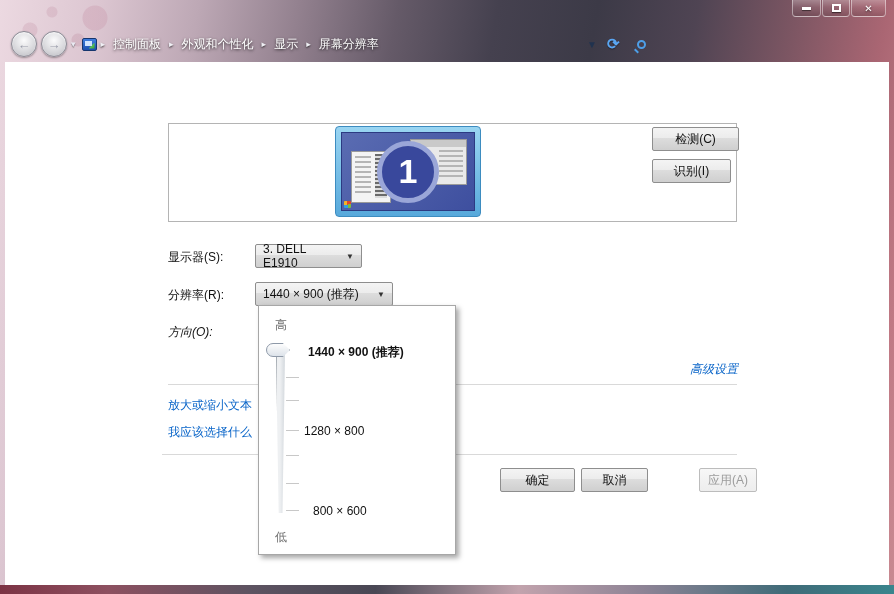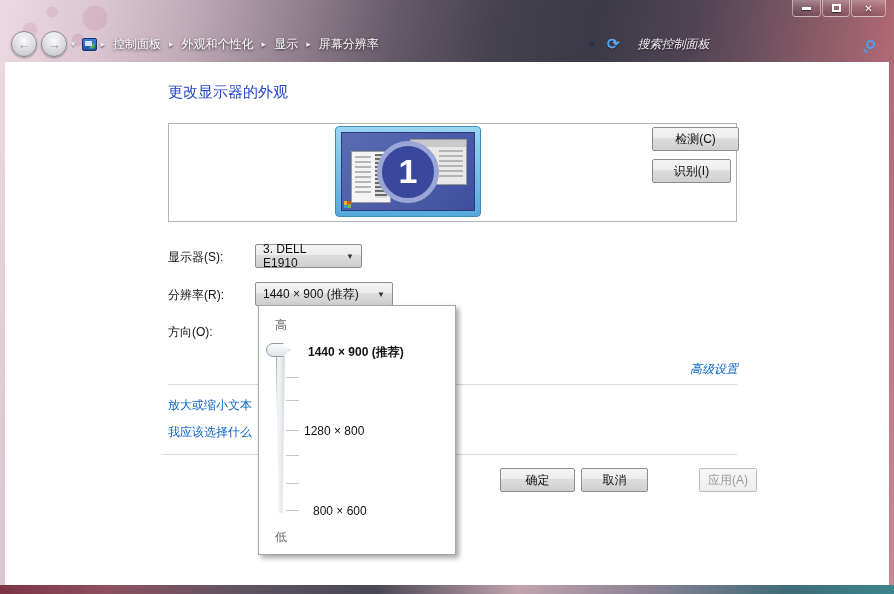--- a/index.html
+++ b/index.html
@@ -134,27 +134,25 @@
       <span class="crumb">外观和个性化</span>
       <span class="crumb-sep">▸</span>
       <span class="crumb">显示</span>
       <span class="crumb-sep">▸</span>
       <span class="crumb">屏幕分辨率</span>
     </div>
     <div class="nav-spacer"></div>
     <div class="search-zone">
       <span class="search-dd">▼</span>
       <span class="refresh-icon">⟳</span>
-      <span class="search-text">搜索控制面板</span>
       <span class="mag-icon"></span>
     </div>
   </div>
 
   <div class="content">
-    <div class="page-title">更改显示器的外观</div>
 
     <div class="preview-box"></div>
     <div class="monitor">
       <div class="monitor-screen">
         <div class="thumb-a"></div>
         <div class="thumb-b"></div>
         <div class="monitor-circle">
           <span>1</span>
         </div>
         <div class="win-flag"></div>
@@ -168,21 +166,21 @@
       <span>3. DELL E1910</span>
       <span class="arrow">▼</span>
     </div>
 
     <div class="field-label" style="top:225px;">分辨率(R):</div>
     <div class="combo" style="left:250px; top:220px; width:138px;">
       <span>1440 × 900 (推荐)</span>
       <span class="arrow">▼</span>
     </div>
 
-    <div class="field-label" style="top:262px;">方向(O):</div>
+    <div class="field-label" style="top:262px;font-style:italic;">方向(O):</div>
 
     <div class="link" style="left:685px; top:299px;font-style:italic;">高级设置</div>
     <div class="divider" style="left:163px; top:322px; width:569px;"></div>
 
     <div class="link" style="left:163px; top:335px;">放大或缩小文本</div>
     <div class="link" style="left:163px; top:362px;">我应该选择什么</div>
 
     <div class="divider" style="left:157px; top:392px; width:575px;"></div>
 
     <div class="btn" style="left:495px; top:406px; width:75px;">确定</div>

